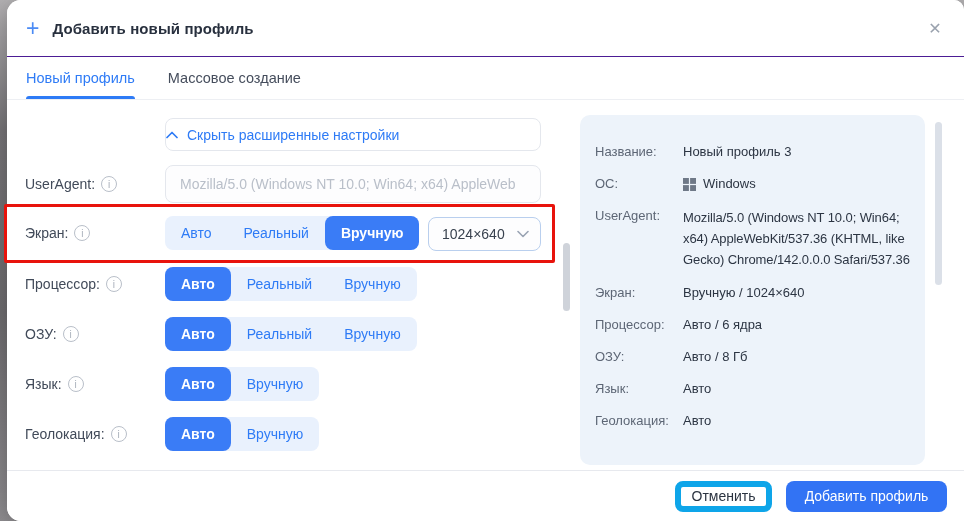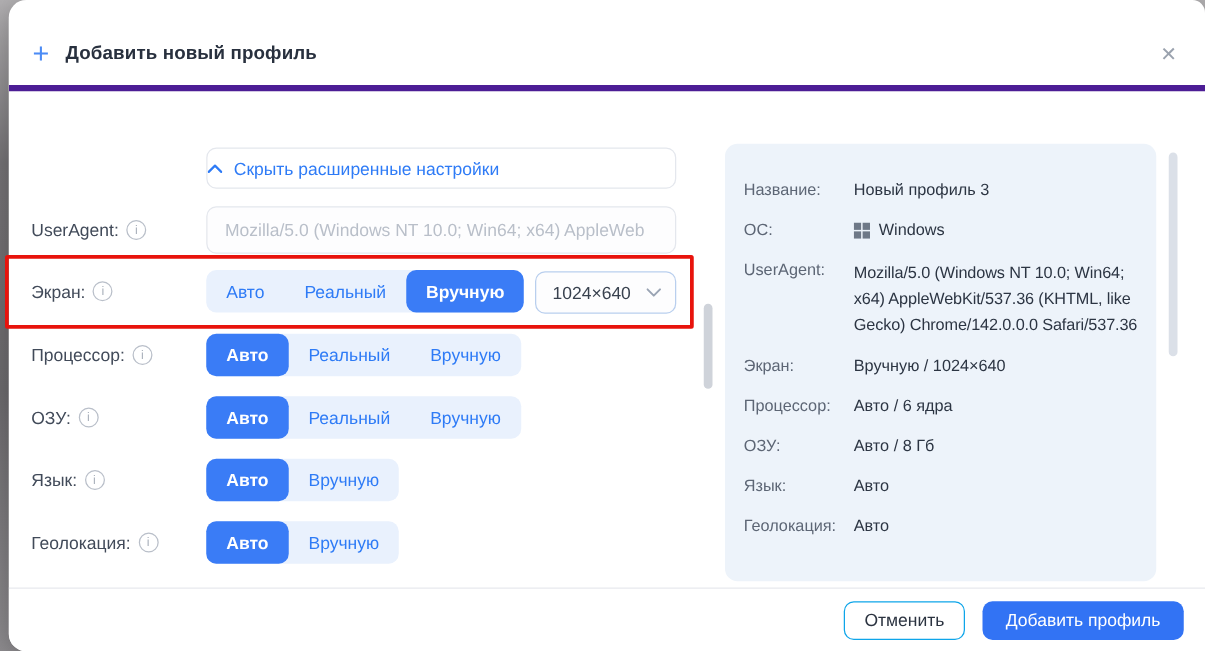--- a/index.html
+++ b/index.html
@@ -9,21 +9,21 @@
     background:linear-gradient(180deg,#b3b1b3 0%,#767477 25%,#6e6c6f 60%,#8f8d90 100%);
     position:relative;
   }
   .modal {
     position:absolute; left:7px; top:0; width:957px; height:521px;
     background:#ffffff; border-radius:14px 10px 0 14px; overflow:hidden;
     box-shadow:0 4px 24px rgba(0,0,0,.25);
   }
   
   .header { position:absolute; left:0; top:0; right:0; height:57px;
-    display:flex; align-items:center; padding-left:19px; border-bottom:5px solid #4c1d95; background:#fff;margin-top:16px; }
+    display:flex; align-items:center; padding-left:19px; border-bottom:1px solid #4c1d95; background:#fff; }
   .plus-icon { color:#4b8bf5; font-size:23px; line-height:1; margin-right:13px; font-weight:400; }
   .plus-icon::before { content:"+"; }
   .modal-title { font-size:15px; font-weight:bold; color:#28303e; letter-spacing:.1px; }
   .close { position:absolute; right:19px; top:18px; width:20px; height:20px;
     color:#9aa2ae; font-size:16px; display:flex; align-items:center; justify-content:center; cursor:pointer; }
   .close::before { content:"\2715"; }
   
   .tabs { position:absolute; left:0; top:57px; right:0; height:43px;
     display:flex; gap:33px; padding-left:19px; border-bottom:1px solid #edeff3; background:#fff; }
   .tab { position:relative; display:flex; align-items:center; height:100%;
@@ -71,37 +71,41 @@
   .olabel { width:88px; flex:0 0 88px; font-size:13px; color:#5d6675; }
   .ovalue { font-size:13px; color:#2c3543; }
   .ovalue.ua { width:237px; line-height:21px; letter-spacing:-0.1px; }
   .ovalue.os { display:flex; align-items:center; gap:7px; }
   
   .footer { position:absolute; left:0; right:0; bottom:0; height:51px; background:#fff;
     border-top:1px solid #e7e9ee; display:flex; align-items:center; justify-content:flex-end;
     gap:14px; padding-right:17px; }
   .btn { height:31px; border-radius:8px; font-size:14px; font-family:inherit; cursor:pointer;
     display:flex; align-items:center; justify-content:center; }
-  .btn-cancel { width:97px; background:#fff; border:1px solid #0ea5e9; color:#2b3340; }
+  .btn-cancel { width:97px; background:#fff; border:6px solid #0ea5e9; color:#2b3340; }
   .btn-submit { width:161px; background:#3273f4; border:none; color:#fff; }
   
   .highlight-box { position:absolute; left:4px; top:204px; width:551px; height:59px;
     border:3px solid #e8130c; border-radius:2px; z-index:50; pointer-events:none; }
 </style>
 </head>
 <body>
 
 <div class="modal">
 
   <div class="header">
     <span class="plus-icon"></span>
     <span class="modal-title">Добавить новый профиль</span>
     <span class="close"></span>
   </div>
 
+  <div class="tabs">
+    <div class="tab active">Новый профиль</div>
+    <div class="tab">Массовое создание</div>
+  </div>
 
   <button class="collapse-btn">
     <svg width="12" height="8" viewBox="0 0 12 8">
         <polyline points="1,6.5 6,1.5 11,6.5" stroke="#2e7bf6" stroke-width="1.7" fill="none" stroke-linecap="round" stroke-linejoin="round"></polyline>
       </svg>
     <span>Скрыть расширенные настройки</span>
   </button>
 
   <div class="frow" style="top:167px">
     <div class="flabel">

